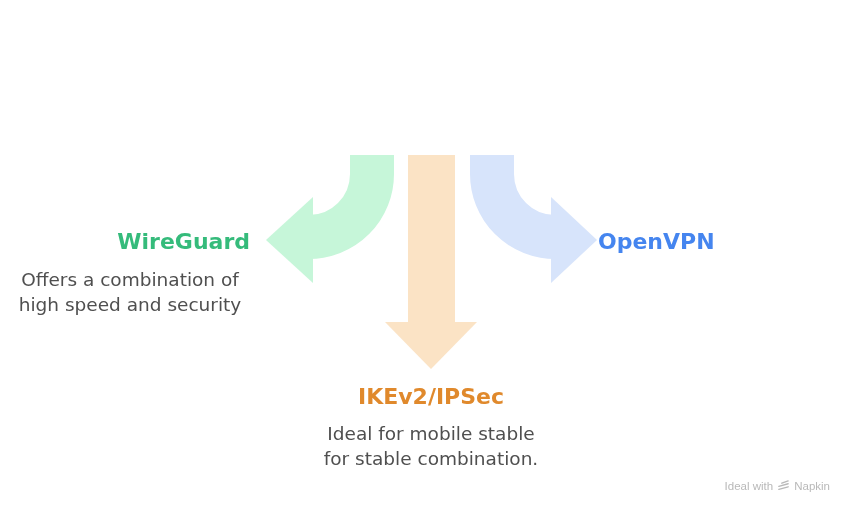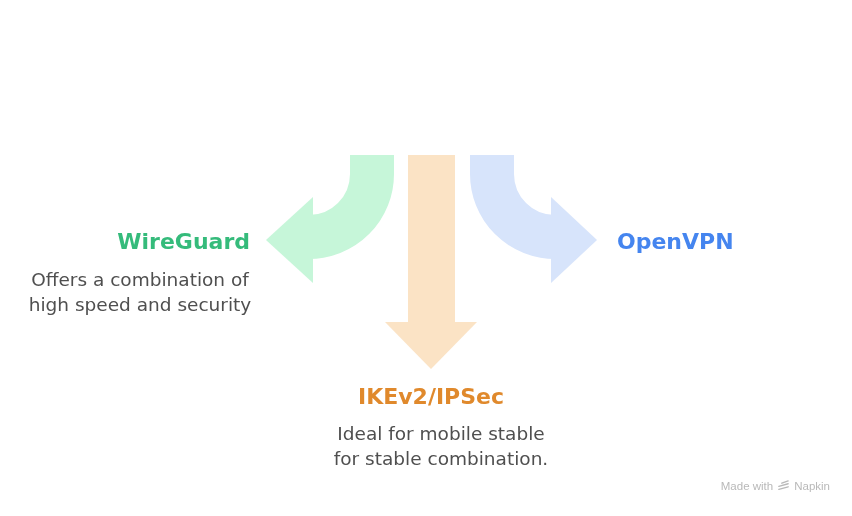--- a/index.html
+++ b/index.html
@@ -24,26 +24,25 @@
   svg.arrows { left: 0; top: 0; }
   .branch-label {
     font-size: 22px; font-weight: 700;
     line-height: 22px;
     white-space: nowrap;
   }
   .branch-desc {
     font-size: 18.5px; font-weight: 400;
     line-height: 25px;
     color: #4f4f4f;
-    margin-left: 10px;
   }
   .branch-desc div { white-space: nowrap; }
   .wg-label  { left: 0px;   top: 231px; width: 250px; text-align: right;  }
   .wg-desc   { left: 0px;   top: 267px; width: 260px; text-align: center; }
-  .ov-label  { left: 617px; top: 231px; width: 220px; text-align: left;   }
+  .ov-label  { left: 598px; top: 231px; width: 220px; text-align: left;   }
   .ov-desc   { left: 617px; top: 267px; width: 220px; text-align: left;   }
   .ik-label  { left: 306px; top: 386px; width: 250px; text-align: center; }
   .ik-desc   { left: 296px; top: 421px; width: 270px; text-align: center; }
   .watermark {
     right: 22px; top: 479px;
     display: flex; align-items: center; gap: 4px;
     font-family: "Liberation Sans", sans-serif;
     font-size: 11.5px;
     color: #b9b9b9;
     cursor: pointer;
@@ -83,21 +82,21 @@
 
   <div class="abs branch-label ov-label" style="color: rgb(69, 133, 239);">OpenVPN</div>
 
   <div class="abs branch-label ik-label" style="color: rgb(224, 137, 44); text-align: center;">IKEv2/IPSec</div>
   <div class="abs branch-desc ik-desc">
     <div>Ideal for mobile stable</div>
     <div>for stable combination.</div>
   </div>
 
   <div class="abs watermark" style="color: rgb(185, 185, 185);">
-    <span>Made with</span>
+    <span>Ideal with</span>
     <svg width="13" height="13" viewBox="0 0 14 14">
       <g fill="none" stroke-linecap="round" stroke-width="1.5" stroke="#b9b9b9">
         <path d="M2,11.2 L12,8.4"></path>
         <path d="M2,7.9 L12,5.1"></path>
         <path d="M5.2,4.5 L12,2.1"></path>
       </g>
     </svg>
     <span>Napkin</span>
   </div>
 

